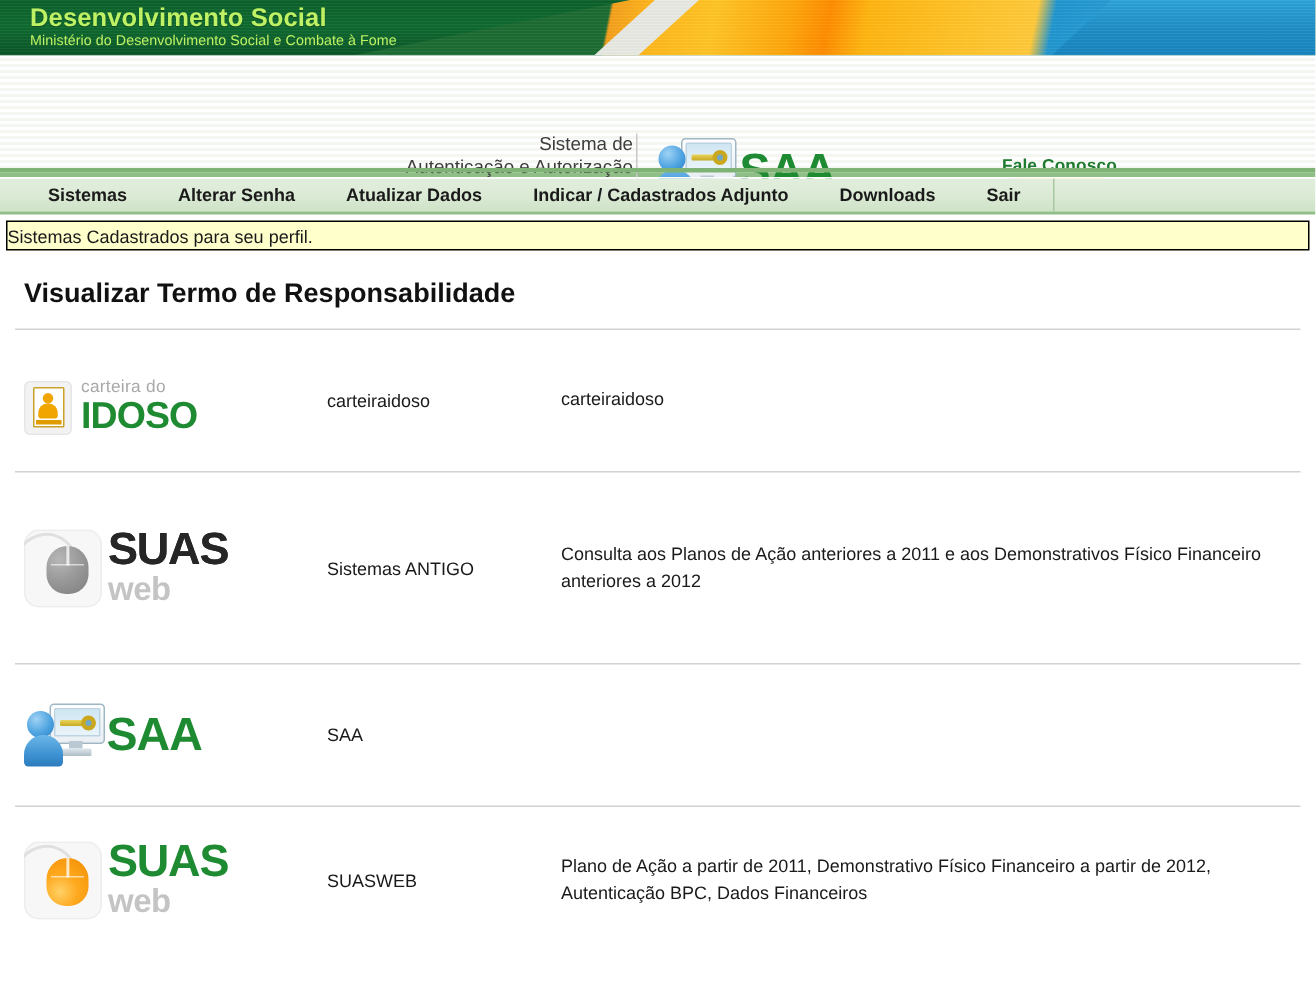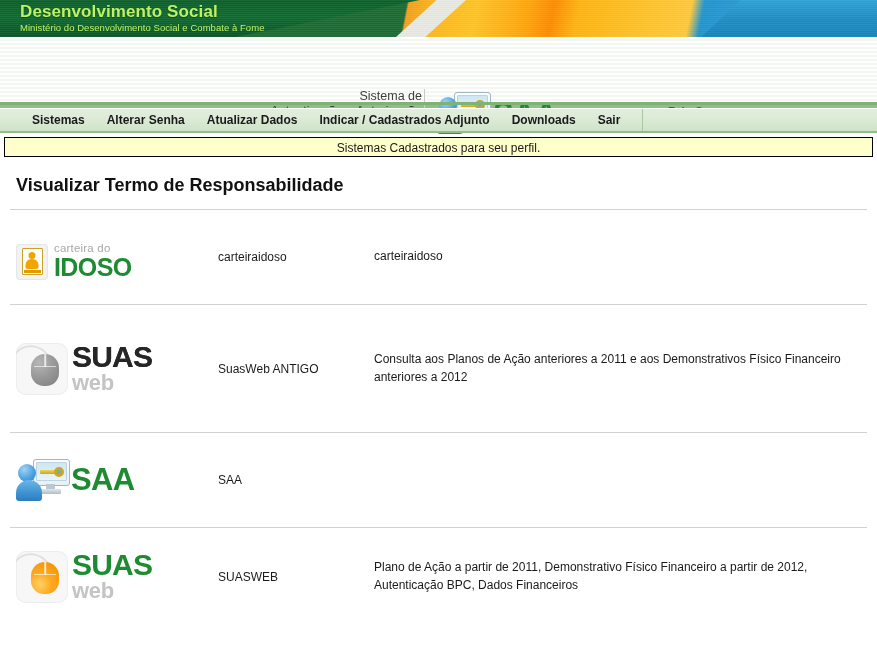--- a/index.html
+++ b/index.html
@@ -82,21 +82,21 @@
     font-size: 9.5px;
     font-weight: normal;
     margin-top: 2px;
     letter-spacing: 0.05px;
   }
 
   
   .logoband {
     position: relative;
     width: 877px;
-    height: 71px;
+    height: 81px;
     background:
       repeating-linear-gradient(180deg,
         #ffffff 0px, #ffffff 2px,
         #f4f6f1 2px, #f4f6f1 4px);
     border-bottom: 3px solid #8fbf86;
     box-sizing: border-box;
   }
   .logoband::after {
     content: "";
     position: absolute;
@@ -196,21 +196,21 @@
     border-bottom: 2px solid #8fbf86;
     box-sizing: border-box;
     display: flex;
     align-items: center;
   }
   .nav-item {
     font-size: 12px;
     font-weight: bold;
     color: #1a1a1a;
     padding: 0 0;
-    margin-left: 22px;
+    margin-left: 34px;
     cursor: pointer;
     white-space: nowrap;
   }
   .nav-item:first-child { margin-left: 32px; }
   .nav-sep {
     width: 1px;
     height: 22px;
     background: #a8c9a0;
     margin-left: 22px;
   }
@@ -222,21 +222,20 @@
   }
 
   
   .msgbar {
     width: 869px;
     margin: 4px auto 0 auto;
     height: 20px;
     line-height: 20px;
     background: #ffffcc;
     border: 1px solid #000000;
-    text-align: center;
     font-size: 12px;
     color: #1a1a1a;
     box-sizing: border-box;
   }
 
   
   .page-title {
     margin: 18px 0 0 16px;
     font-size: 18px;
     font-weight: bold;
@@ -570,21 +569,21 @@
             <div class="suas-mouse-split"></div>
             <div class="suas-mouse-line"></div>
           </div>
         </div>
         <div class="suas-words">
           <div class="suas-big gray">SUAS</div>
           <div class="suas-web">web</div>
         </div>
       </div>
     </div>
-    <div class="col-name">SuasWeb ANTIGO</div>
+    <div class="col-name">Sistemas ANTIGO</div>
     <div class="col-desc">Consulta aos Planos de Ação anteriores a 2011 e aos Demonstrativos Físico Financeiro anteriores a 2012</div>
   </div>
 
   <div class="sysrow r3">
     <div class="col-logo">
       <div class="saarow-logo">
         <div class="saa-icon">
           <div class="saa-monitor">
             <div class="saa-screen">
               <div class="saa-key-shaft"></div>

